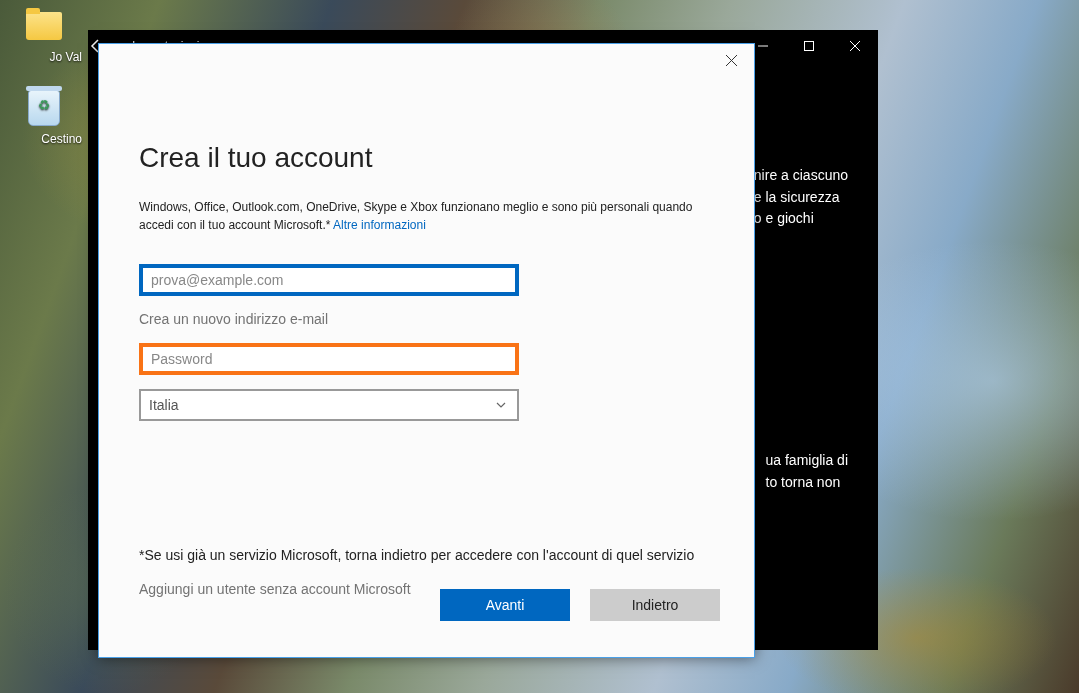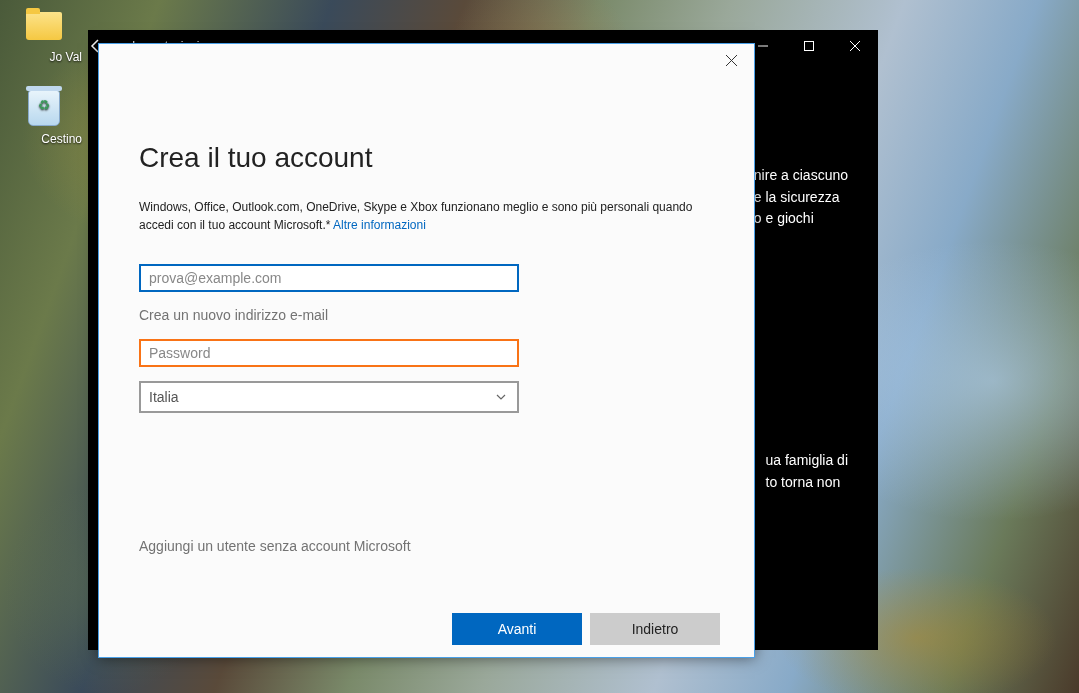--- a/index.html
+++ b/index.html
@@ -24,28 +24,28 @@
   .win-btns{display:flex;}
   .win-btn{width:46px;height:32px;display:flex;align-items:center;justify-content:center;color:#fff;font-size:11px;}
   .partial1{position:absolute;right:30px;top:135px;text-align:left;font-size:14px;line-height:1.55;}
   .partial2{position:absolute;right:30px;top:420px;text-align:left;font-size:14px;line-height:1.55;}
   .modal{position:absolute;left:98px;top:43px;width:655px;height:613px;background:#fbfbfb;border:1px solid #4aa0e8;box-shadow:0 0 14px rgba(0,0,0,.5);}
   .modal-close{position:absolute;top:0;right:0;width:46px;height:32px;display:flex;align-items:center;justify-content:center;color:#333;font-size:13px;}
   .modal-content{padding:90px 40px 0 40px;color:#222;}
   .modal h1{font-weight:300;font-size:28px;margin:8px 0 24px 0;color:#222;}
   .modal .desc{font-size:12px;line-height:1.5;margin:0 0 30px 0;color:#222;max-width:560px;}
   .modal .desc a{color:#0067c0;text-decoration:none;}
-  .field{display:block;width:380px;height:18px;border:2px solid #f97316;background:#fff;padding:12px 8px;font-size:14px;color:#222;box-sizing:border-box;margin-bottom:14px;font-family:inherit;}
+  .field{display:block;width:380px;height:18px;border:4px solid #f97316;background:#fff;padding:12px 8px;font-size:14px;color:#222;box-sizing:border-box;margin-bottom:14px;font-family:inherit;}
   .field.focused{border-color:#0067c0;}
   .field::placeholder{color:#888;}
   .link{color:#737373;font-size:14px;text-decoration:none;display:inline-block;margin-bottom:16px;}
   .select-wrap{position:relative;width:380px;height:32px;border:2px solid #999;background:#fff;box-sizing:border-box;margin-bottom:14px;display:flex;align-items:center;padding:0 8px;color:#555;font-size:14px;}
   .select-wrap .chev{position:absolute;right:10px;top:8px;color:#555;}
   .note{font-size:14px;color:#222;line-height:1.5;margin:0 0 14px 0;max-width:560px;}
-  .modal-footer{position:absolute;bottom:12px;right:34px;display:flex;gap:8px;}
+  .modal-footer{position:absolute;bottom:36px;right:34px;display:flex;gap:20px;}
   .btn{width:130px;height:32px;border:none;font-size:14px;font-family:inherit;cursor:pointer;}
   .btn-primary{background:#0067c0;color:#fff;}
   .btn-secondary{background:#ccc;color:#222;}
   .gap{height:110px;}
   svg{display:block;}
 </style>
 </head>
 <body>
 
 <div class="desktop">
@@ -119,20 +119,21 @@
         <span>Italia</span>
         <span class="chev">
           <svg width="12" height="12" viewBox="0 0 12 12">
               <path d="M2 4 L6 8 L10 4" stroke="#666" stroke-width="1.2" fill="none"></path>
             </svg>
         </span>
       </div>
 
       <div class="gap"></div>
 
+      <p class="note">*Se usi già un servizio Microsoft, torna indietro per accedere con l'account di quel servizio</p>
 
       <a href="#" class="link">Aggiungi un utente senza account Microsoft</a>
     </div>
 
     <div class="modal-footer">
       <button class="btn btn-primary">Avanti</button>
       <button class="btn btn-secondary">Indietro</button>
     </div>
   </div>
 

